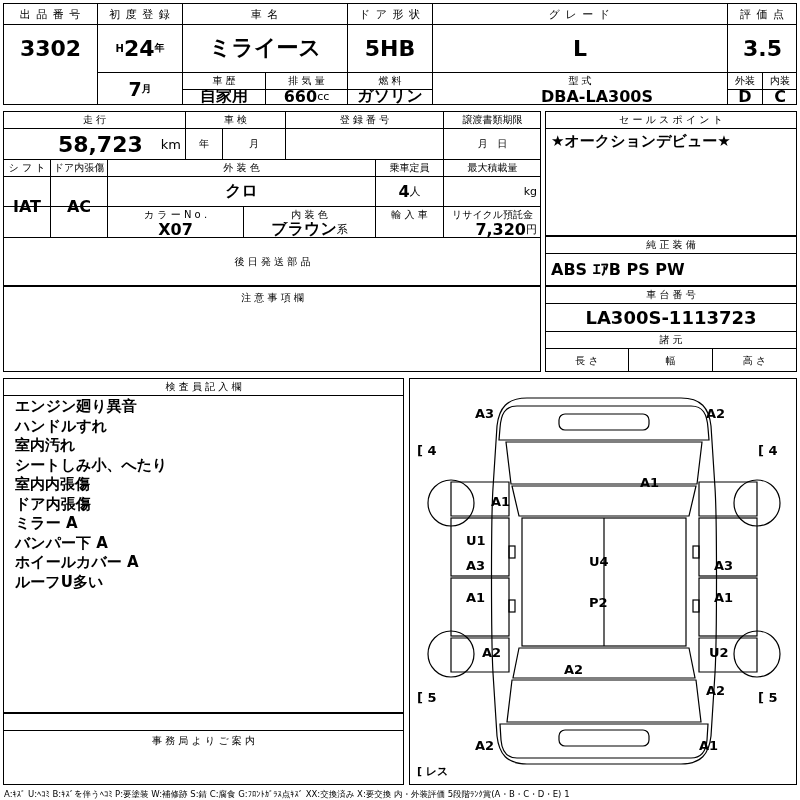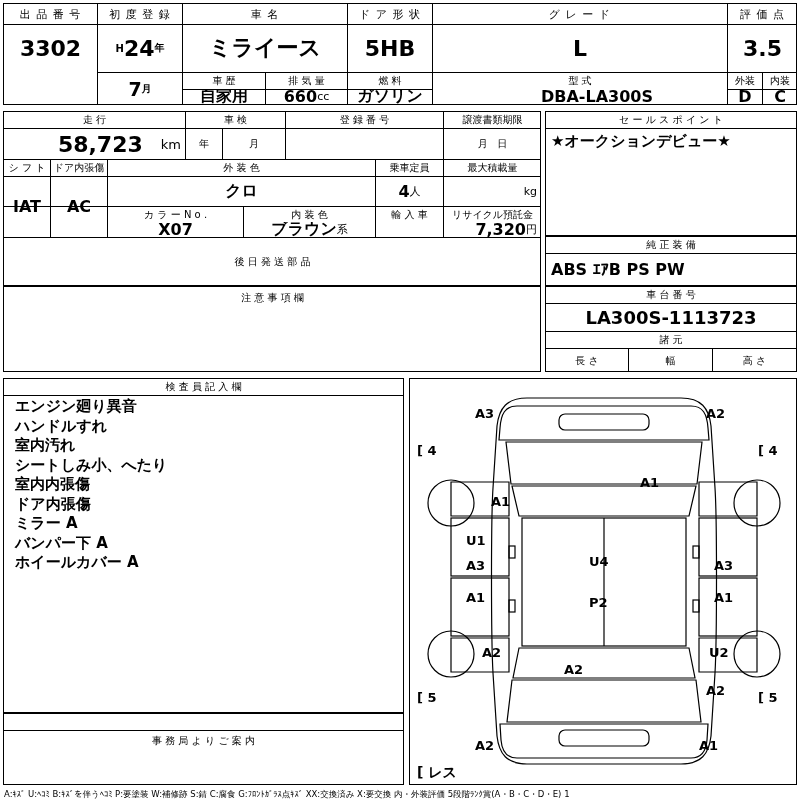--- a/index.html
+++ b/index.html
@@ -200,20 +200,21 @@
   <div class="notes" style="left:4px;top:397px;width:399px;height:314px;">
     <div>エンジン廻り異音</div>
     <div>ハンドルすれ</div>
     <div>室内汚れ</div>
     <div>シートしみ小、へたり</div>
     <div>室内内張傷</div>
     <div>ドア内張傷</div>
     <div>ミラー A</div>
     <div>バンパー下 A</div>
     <div>ホイールカバー A</div>
+    <div>ルーフU多い</div>
   </div>
 
   <div class="box" style="left:3px;top:713px;width:401px;height:72px;"></div>
   <div class="tline h" style="left:3px;top:730px;width:401px;"></div>
   <div class="cell lbl-sm" style="left:4px;top:714px;width:399px;height:16px;margin-top:19px;">事 務 局 よ り ご 案 内</div>
 
   <div class="box" style="left:409px;top:378px;width:388px;height:407px;"></div>
   <div class="diag">
     <svg width="390" height="407" viewBox="0 0 390 407">
       <g fill="none" stroke="#000" stroke-width="1.2">
@@ -276,18 +277,18 @@
     <div class="dlabel" style="left:305px;top:212px;">A1</div>
     <div class="dlabel" style="left:180px;top:217px;">P2</div>
     <div class="dlabel" style="left:73px;top:267px;">A2</div>
     <div class="dlabel" style="left:300px;top:267px;">U2</div>
     <div class="dlabel" style="left:155px;top:284px;">A2</div>
     <div class="dlabel" style="left:297px;top:305px;">A2</div>
     <div class="dlabel" style="left:8px;top:312px;">[ 5</div>
     <div class="dlabel" style="left:349px;top:312px;">[ 5</div>
     <div class="dlabel" style="left:66px;top:360px;">A2</div>
     <div class="dlabel" style="left:290px;top:360px;">A1</div>
-    <div class="dlabel" style="left:8px;top:386px;font-size:14px;">[ レス</div>
+    <div class="dlabel" style="left:8px;top:386px;font-size:11px;">[ レス</div>
   </div>
 
   <div class="footer" style="left:4px;top:789px;width:794px;">A:ｷｽﾞ  U:ﾍｺﾐ  B:ｷｽﾞを伴うﾍｺﾐ  P:要塗装  W:補修跡  S:錆  C:腐食  G:ﾌﾛﾝﾄｶﾞﾗｽ点ｷｽﾞ  XX:交換済み  X:要交換   内・外装評価  5段階ﾗﾝｸ賞(A・B・C・D・E)  1</div>
 
 </div>
 
 </body></html>

